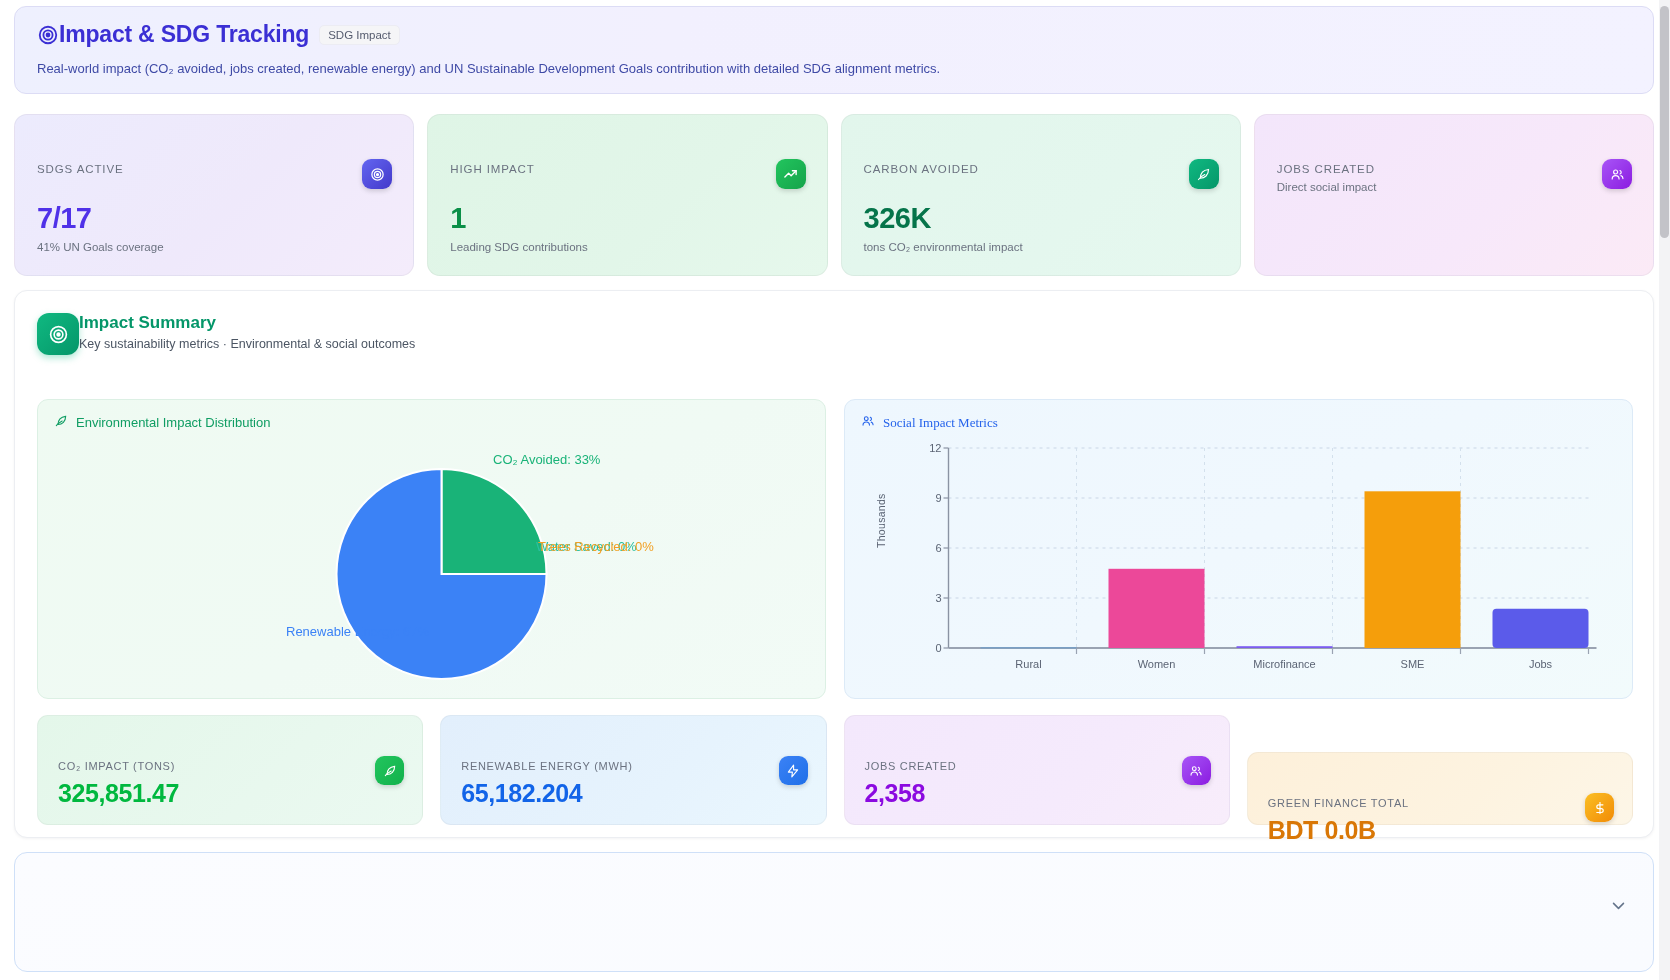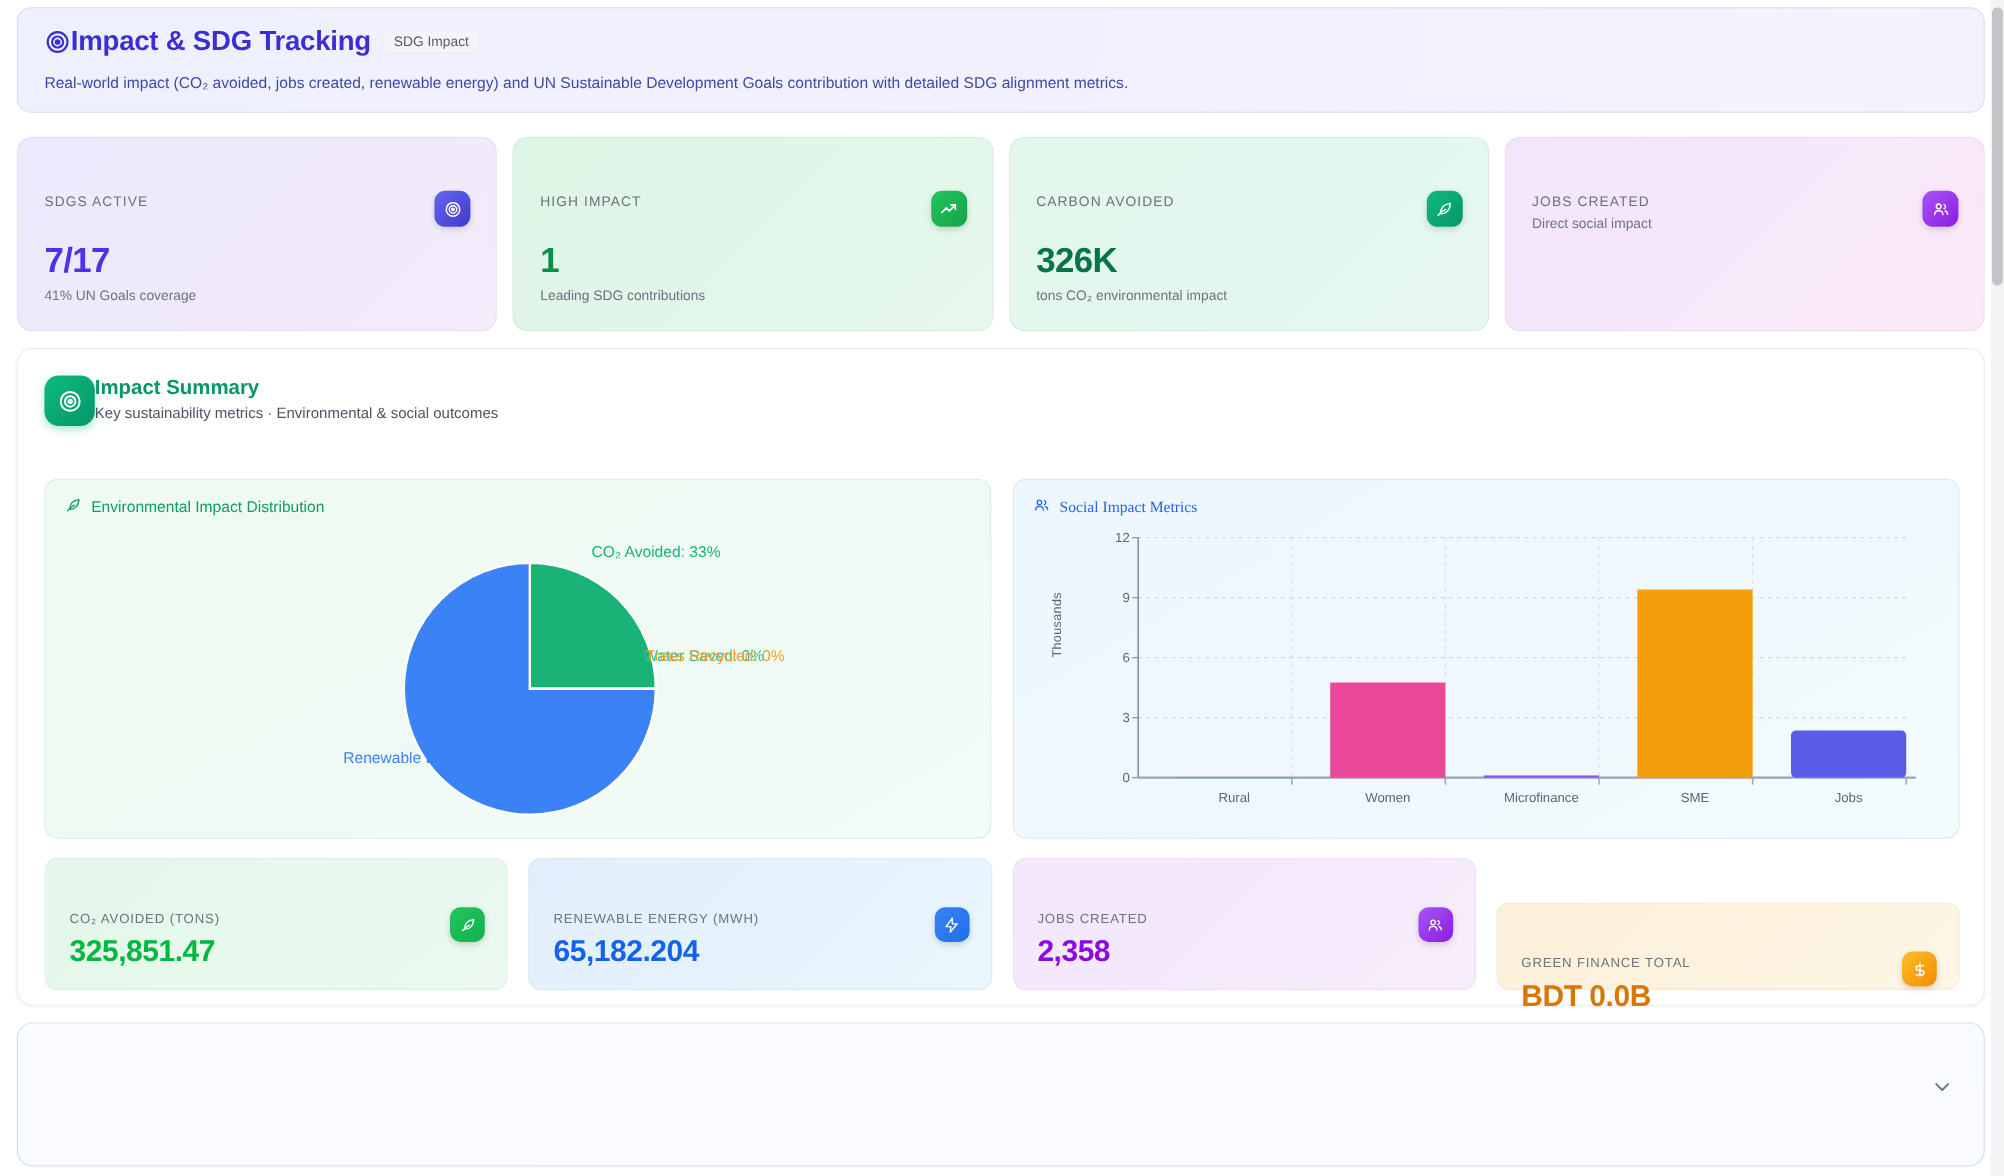--- a/index.html
+++ b/index.html
@@ -379,21 +379,21 @@
             </g>
           </svg>
         </div>
       </div>
 
     </div>
 
     <div class="mini-row">
 
       <div class="mini m1">
-        <div class="mini-label">CO₂ AVOIDED (TONS)</div>
+        <div class="mini-label">CO₂ IMPACT (TONS)</div>
         <div class="mini-value" style="color:#00b83f">325,851.47</div>
         <div class="mini-badge" style="background:linear-gradient(135deg,#22c55e,#12b14b)">
           <svg viewBox="0 0 24 24" fill="none" stroke="#fff" stroke-width="1.9" stroke-linecap="round">
             <path d="M20 4c0 9-6 14-13 14 0-8 5-13 13-14z"></path>
               <path d="M4 20c3-4 6-6 10-8"></path>
           </svg>
         </div>
       </div>
 
       <div class="mini m2">

